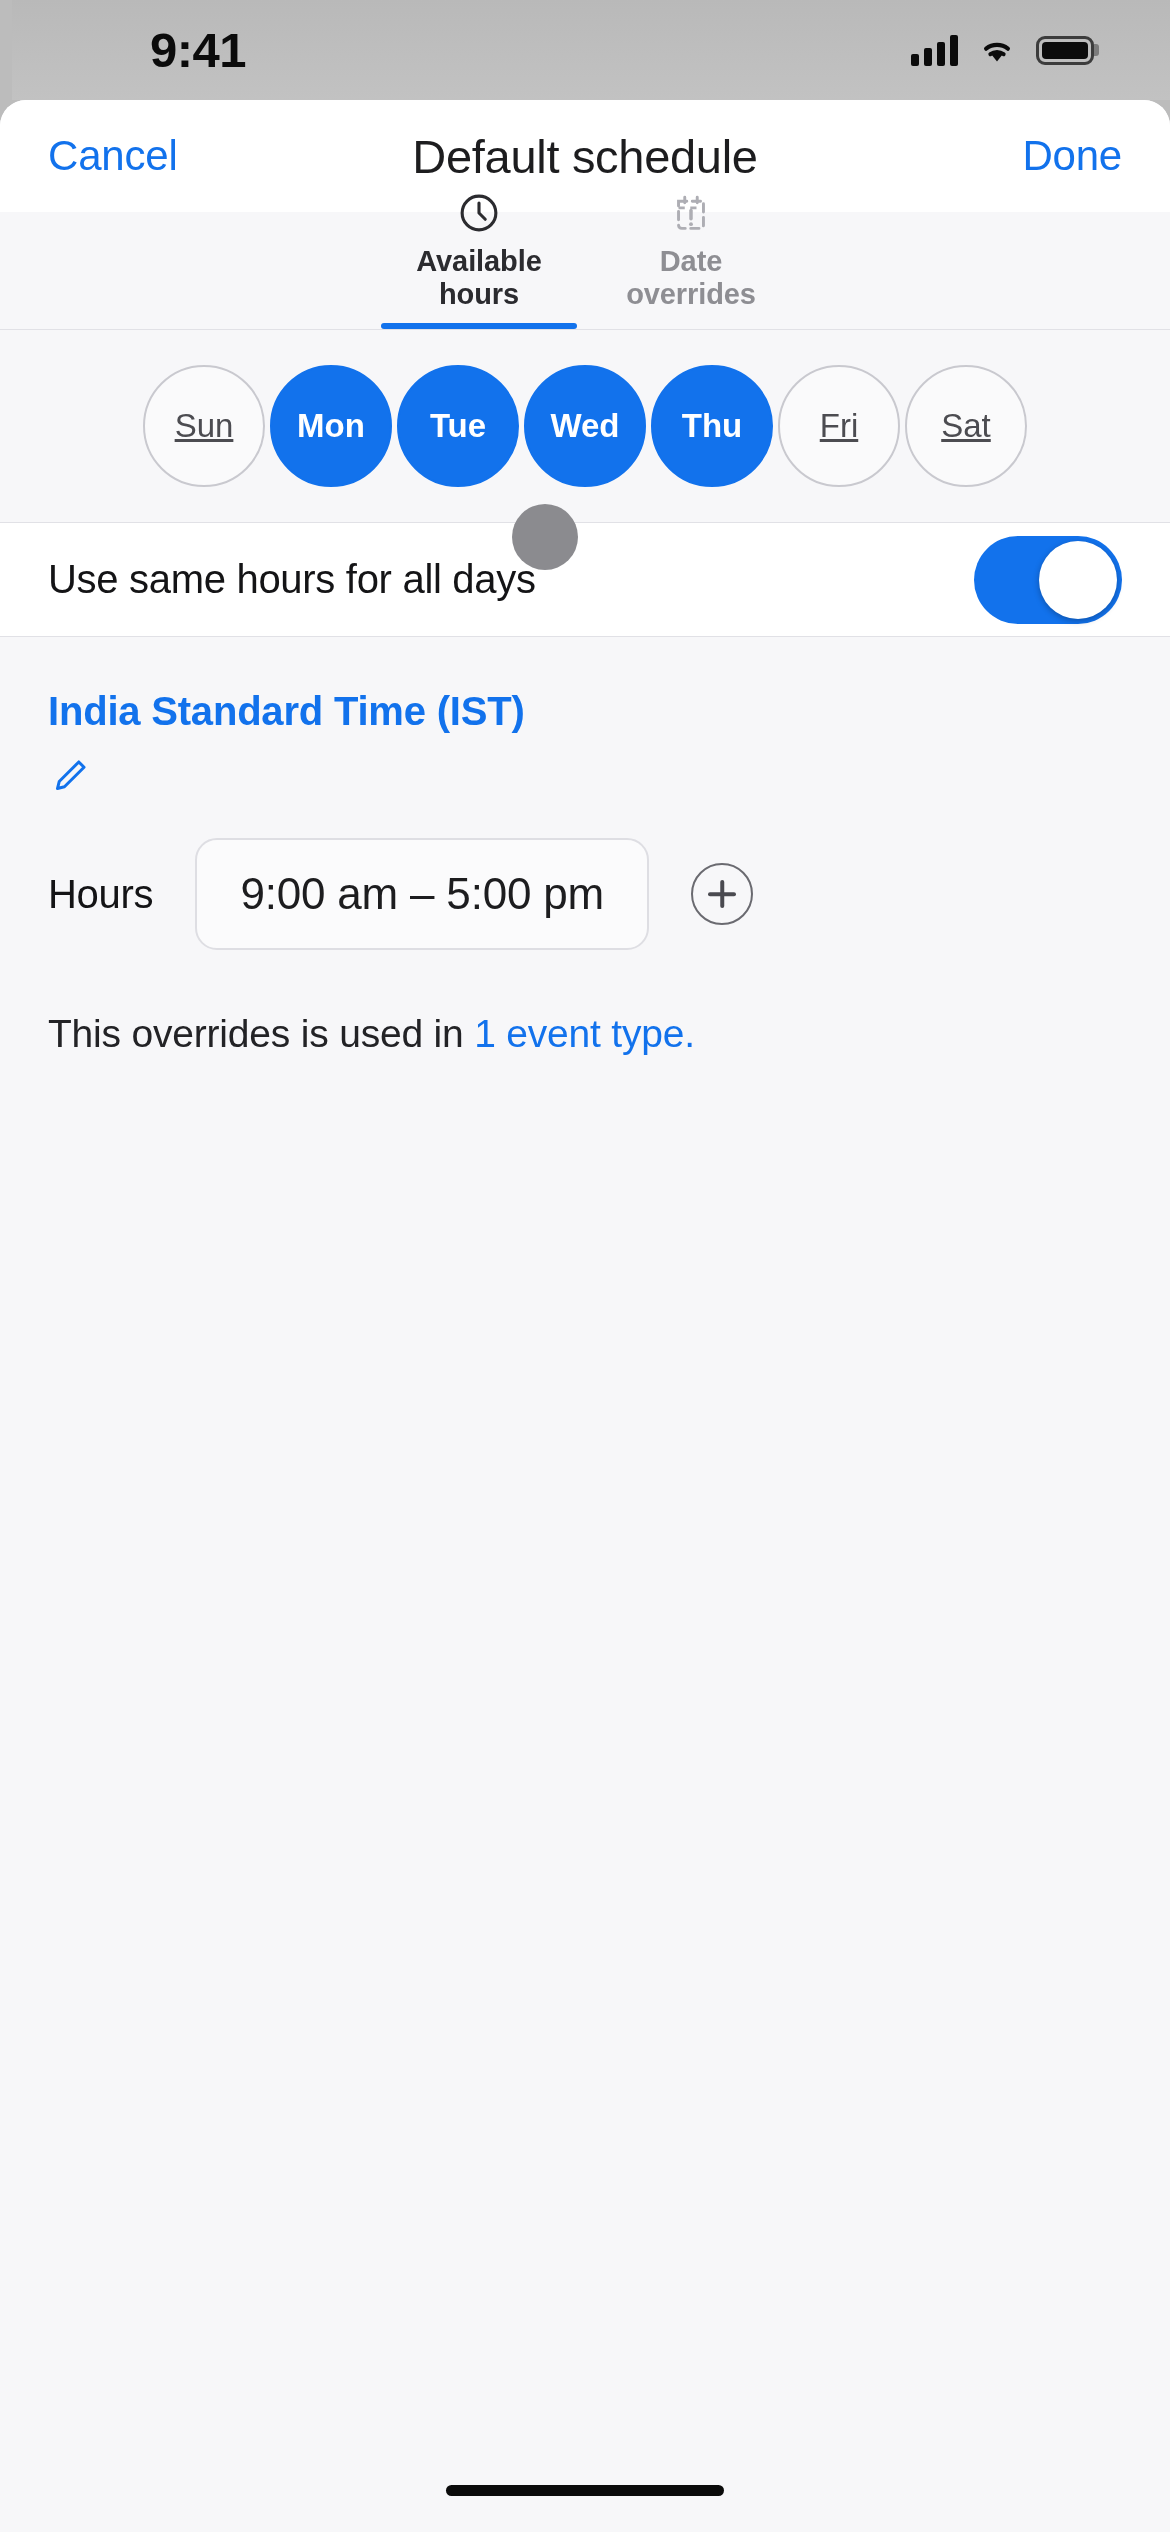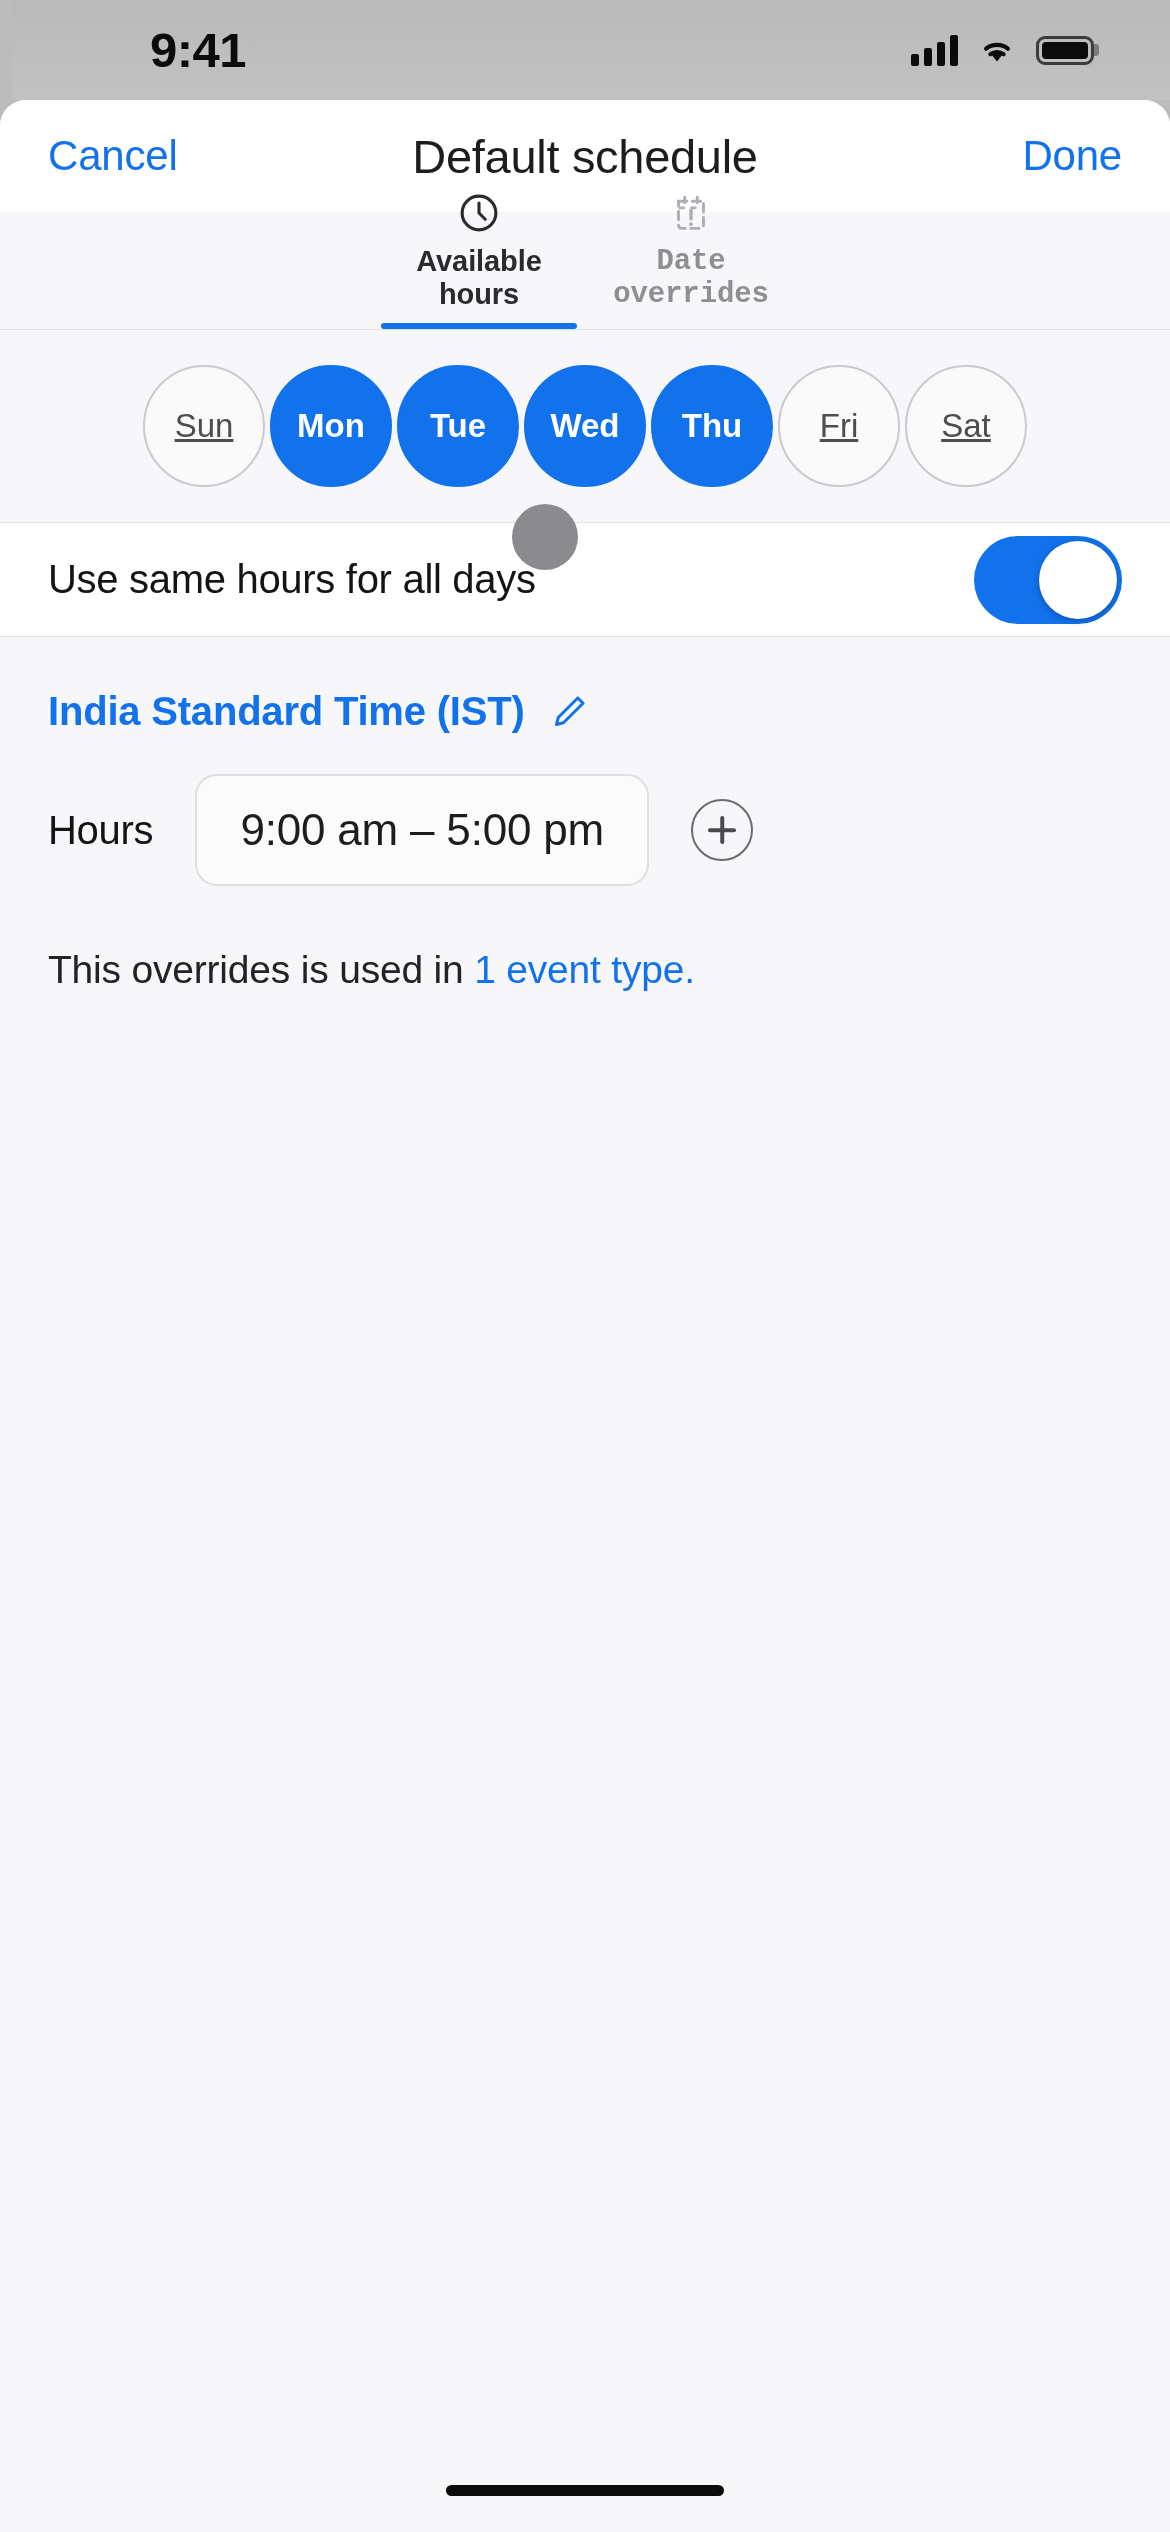--- a/index.html
+++ b/index.html
@@ -77,21 +77,21 @@
   }
   .tab{
     width:196px; display:flex; flex-direction:column; align-items:center;
     justify-content:flex-end; height:118px; padding-bottom:0;
     background:none; border:none; cursor:pointer; font-family:inherit;
     position:relative;
   }
   .tab .ticon{ height:46px; display:flex; align-items:center; justify-content:center; margin-bottom:10px;}
   .tab .tlabel{ font-size:29px; padding-bottom:18px; letter-spacing:-0.1px;}
   .tab.active .tlabel{ color:#2b2b2f; font-weight:700; }
-  .tab.inactive .tlabel{ color:#8e8e93; font-weight:600;font-family:Liberation Mono, monospace; }
+  .tab.inactive .tlabel{ color:#8e8e93; font-weight:600; }
   .tab .underline{
     position:absolute; bottom:0; left:0; right:0; height:6px; border-radius:3px;
     background:#1272ec;
   }
 
   
   .days-row{
     background:#f7f7f9; height:193px;
     display:flex; align-items:center; justify-content:center; gap:5px;
     border-bottom:1px solid #e1e1e6; position:relative;
@@ -120,21 +120,21 @@
     width:148px; height:88px; border-radius:44px; background:#1272ec;
     position:relative; cursor:pointer; border:none; flex:0 0 auto;
   }
   .switch .knob{
     position:absolute; top:5px; left:65px; width:78px; height:78px;
     border-radius:50%; background:#fff; box-shadow:0 2px 6px rgba(0,0,0,.28);
   }
 
   
   .tz-row{
-    padding:52px 48px 0 48px; display:flex; align-items:flex-end; gap:22px;
+    padding:52px 48px 0 48px; display:flex; align-items:flex-start; gap:22px;flex-direction:column;
   }
   .tz-text{ font-size:40px; font-weight:700; color:#1272ec; letter-spacing:-0.2px;}
   .pencil{ width:42px; height:42px; cursor:pointer; }
 
   
   .hours-row{
     padding:40px 48px 0 48px; display:flex; align-items:center;
   }
   .hours-label{ font-size:40px; color:#141416; letter-spacing:-0.3px; }
   .hours-field{

